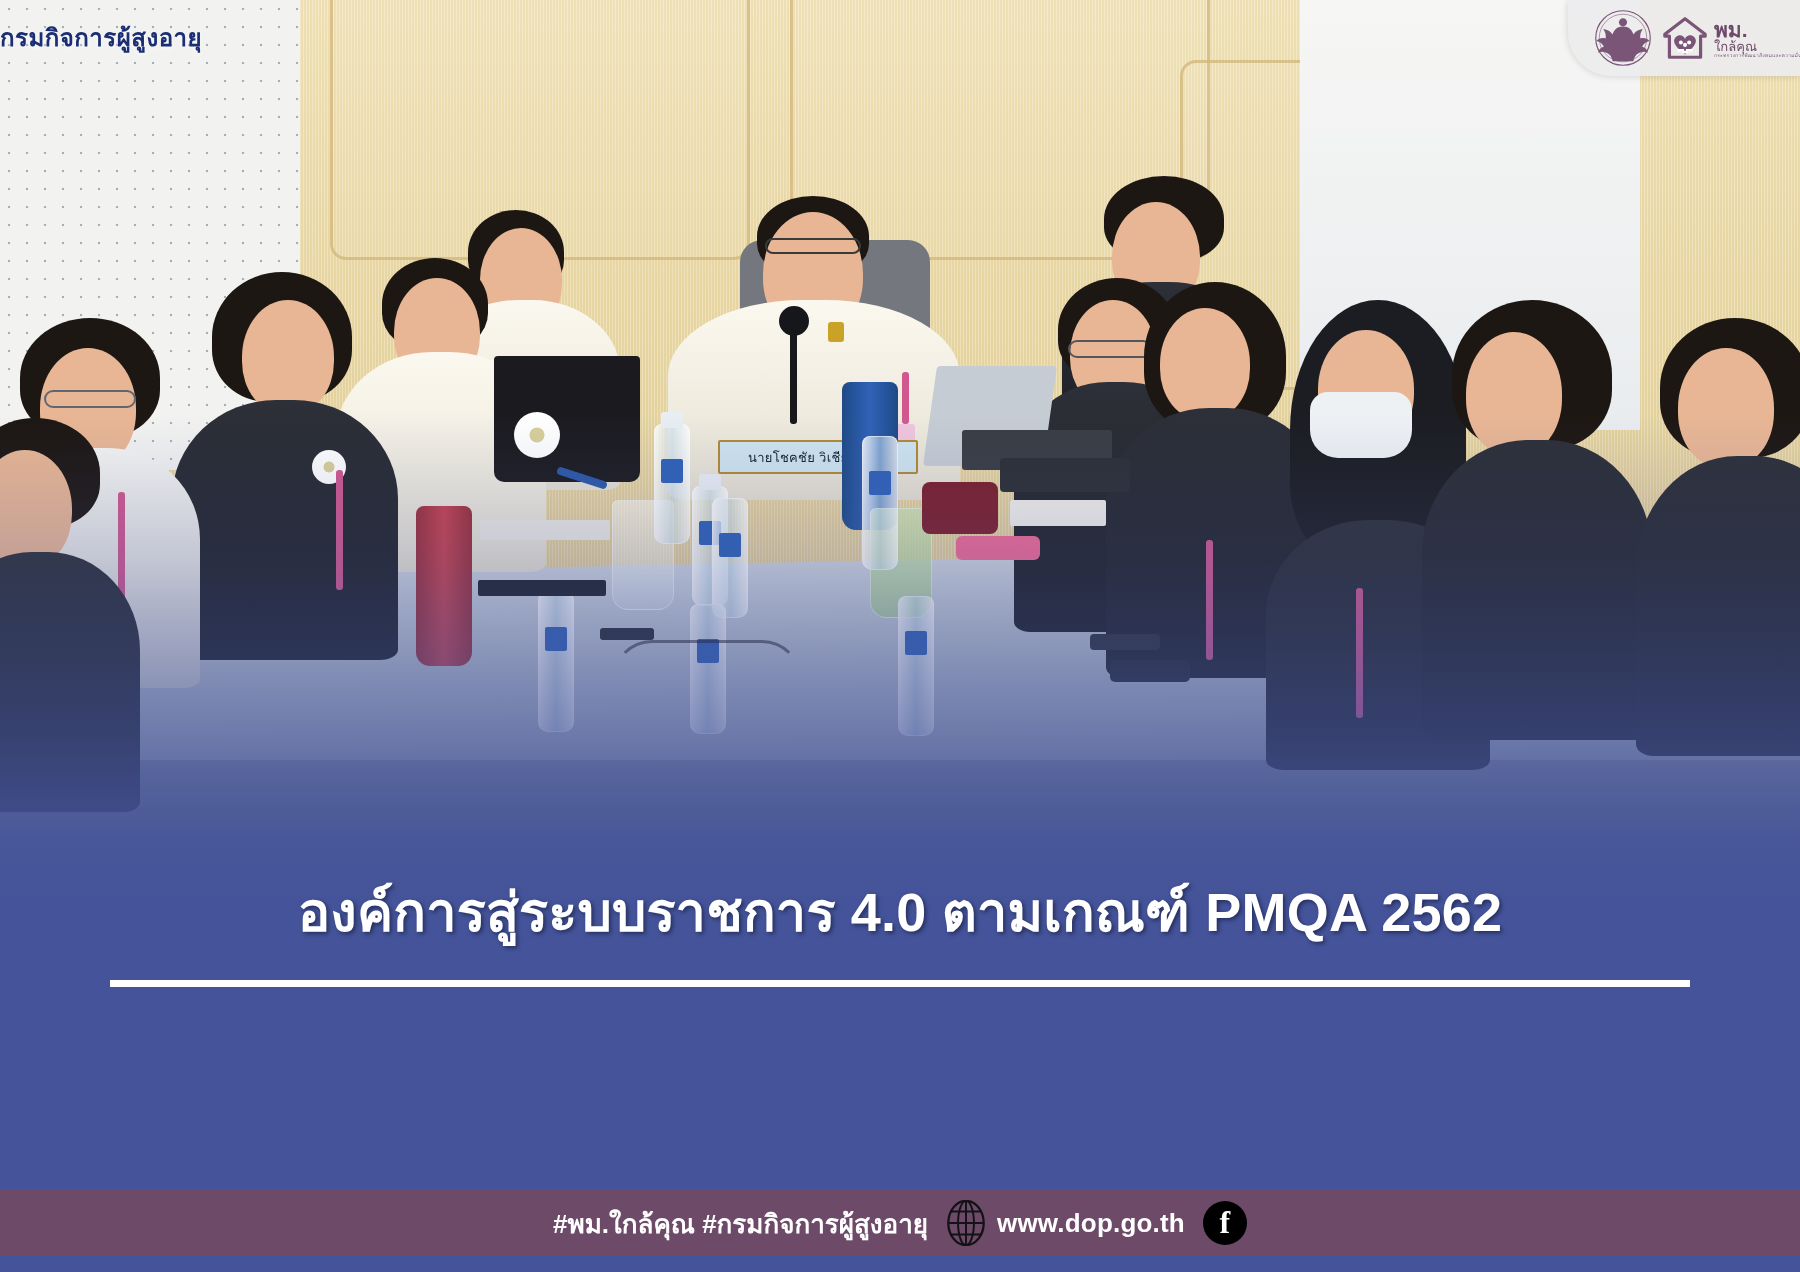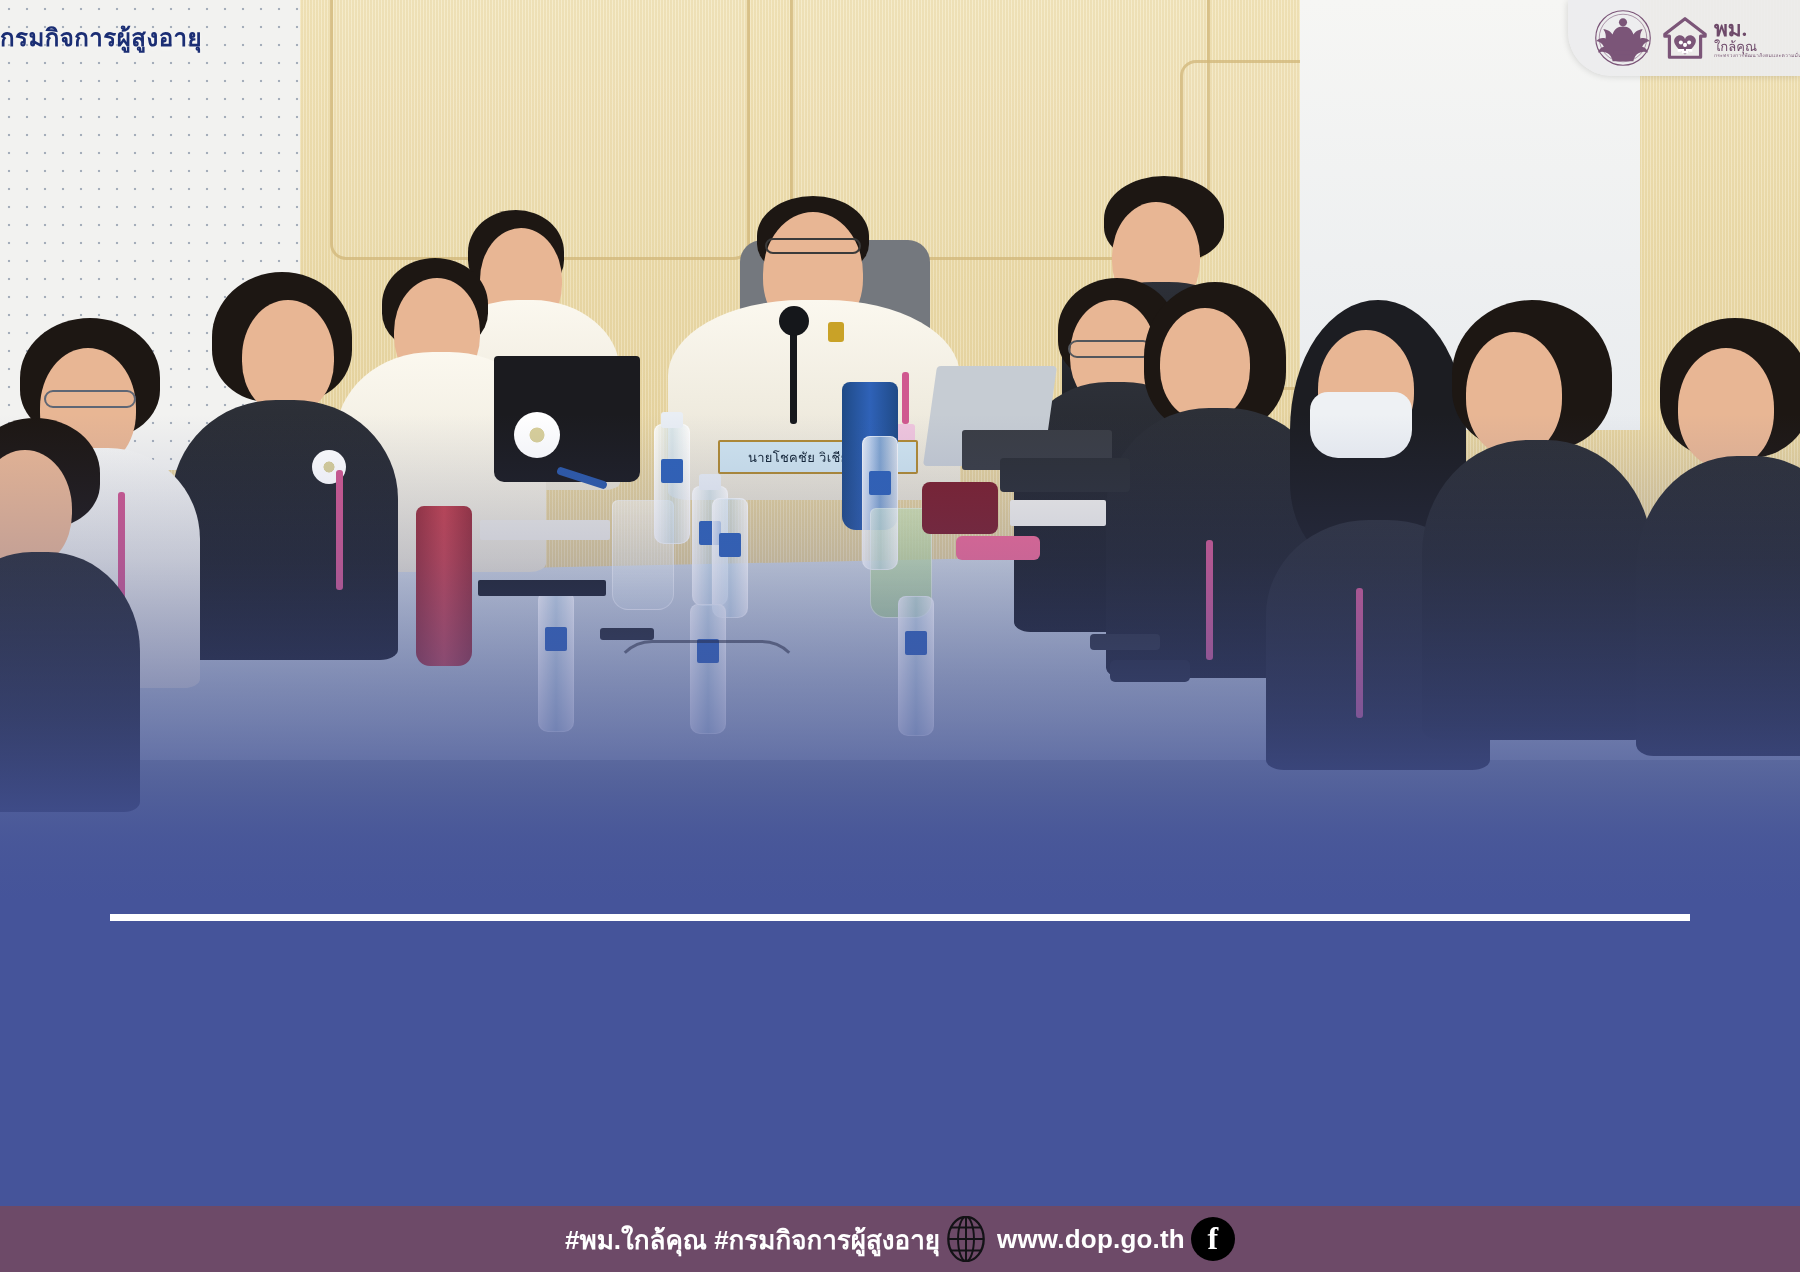--- a/index.html
+++ b/index.html
@@ -143,21 +143,20 @@
 
   
   .logo-badge{
     position:absolute; right:0; top:0;
     width:232px; height:76px;
     background:rgba(236,236,238,.92);
     border-bottom-left-radius:44px;
     display:flex; align-items:center; gap:10px;
     padding:6px 12px 6px 26px;
     box-shadow:-1px 1px 6px rgba(0,0,0,.12);
-    font-family:Liberation Serif, serif;
   }
   .garuda{
     width:58px; height:58px; flex:0 0 58px;
     border-radius:50%;
     display:flex; align-items:center; justify-content:center;
   }
   .pmo-mark{ display:flex; align-items:center; gap:6px; }
   .pmo-house{ width:46px; height:44px; flex:0 0 46px; }
   .pmo-text{ line-height:1; }
   .pmo-text .t1{ font-size:21px; font-weight:bold; color:#6e4a6a; }
@@ -185,24 +184,24 @@
   .subtitle{
     margin-top:20px;
     color:#f0f2f8;
     font-size:21px;
     letter-spacing:.2px;
     text-shadow:1px 1px 2px rgba(10,14,40,.45);
   }
 
   
   .footer{
-    position:absolute; left:0; bottom:0; width:100%; height:66px;
+    position:absolute; left:0; bottom:16px; width:100%; height:66px;
     background:#6d4a68;
     display:flex; align-items:center; justify-content:center;
-    gap:6px;
+    gap:18px;
     color:#fff;
   }
   .f-item{ display:flex; align-items:center; gap:11px; white-space:nowrap; }
   .f-text{ font-size:26px; font-weight:bold; letter-spacing:.2px; }
   .f-hash{ font-size:26px; font-weight:bold; }
   .ic{ display:flex; align-items:center; justify-content:center; flex:0 0 auto; }
   .globe{ width:40px; height:46px; }
   .fb{ width:44px; height:44px; border-radius:50%; background:#000;
        display:flex; align-items:center; justify-content:center; }
   .fb span{ color:#fff; font-size:32px; font-weight:bold; font-family:"Liberation Serif",serif;
@@ -379,20 +378,21 @@
       </div>
       <div class="pmo-text">
         <div class="t1">พม.</div>
         <div class="t2">ใกล้คุณ</div>
         <div class="t3">กระทรวงการพัฒนาสังคมและความมั่นคงของมนุษย์</div>
       </div>
     </div>
   </div>
 
   <div class="title-block">
+    <div class="title-line">องค์การสู่ระบบราชการ 4.0 ตามเกณฑ์ PMQA 2562</div>
     <div class="divider"></div>
   </div>
 
   <div class="footer">
 
     <div class="f-hash">#พม.ใกล้คุณ #กรมกิจการผู้สูงอายุ</div>
 
     <div class="f-item">
       <span class="ic">
         <svg class="globe" viewBox="0 0 44 52" aria-hidden="true">

